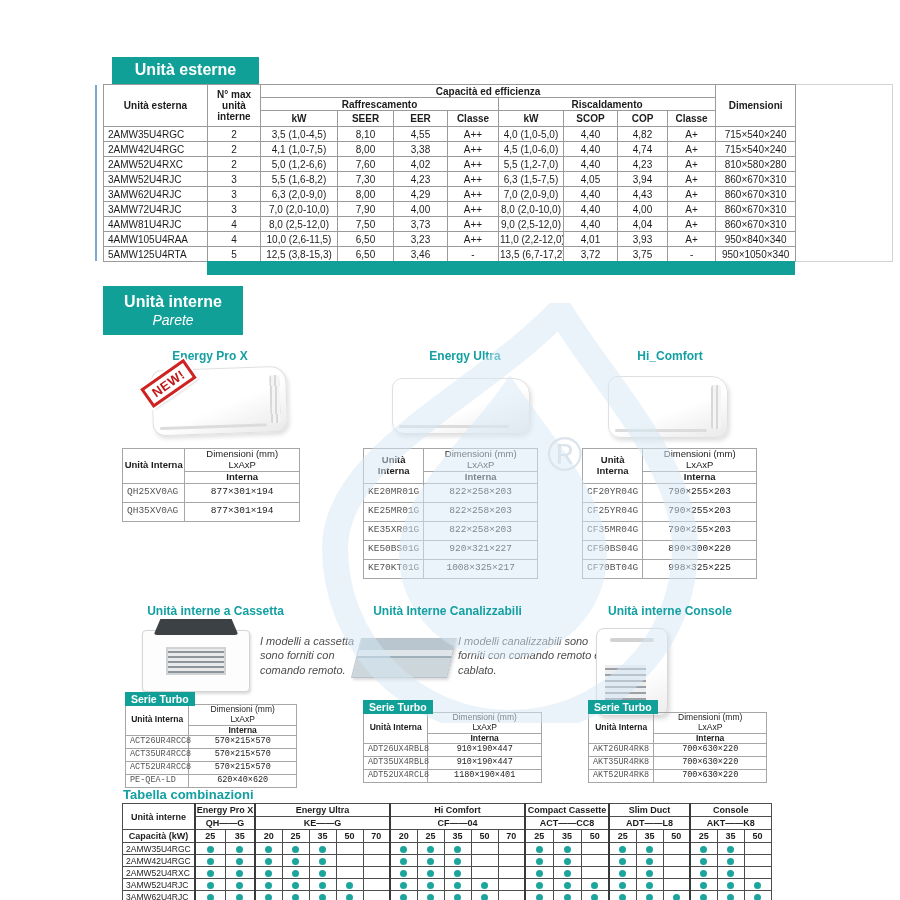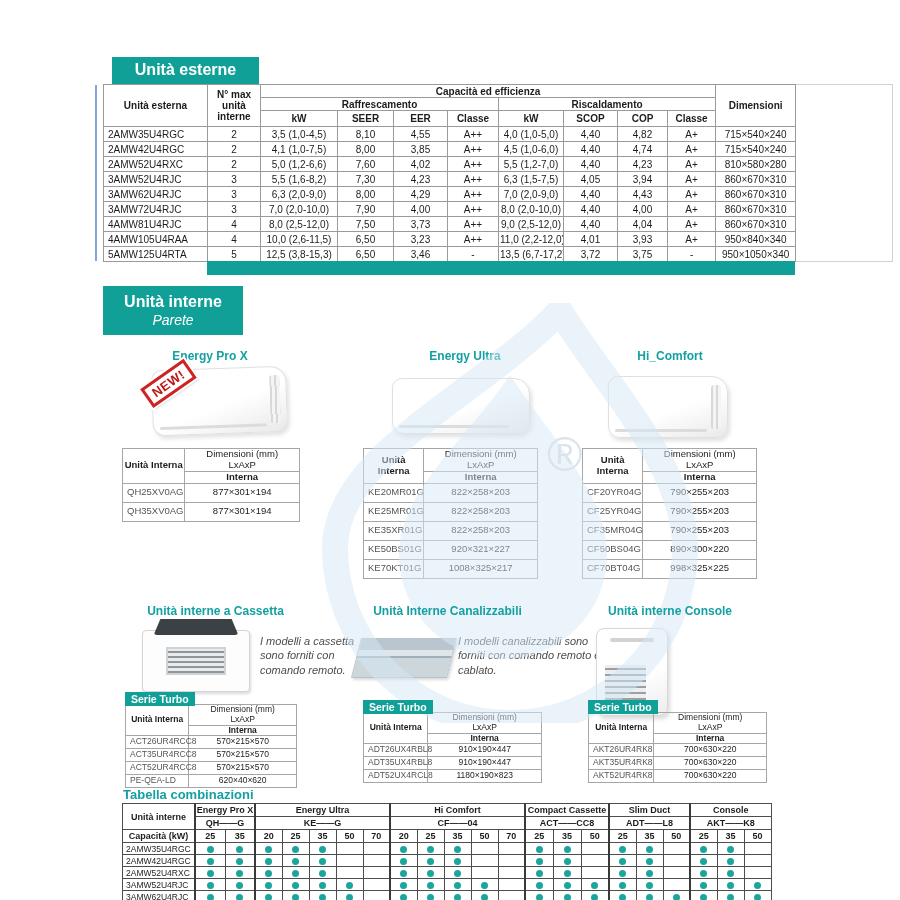--- a/index.html
+++ b/index.html
@@ -23,21 +23,21 @@
 .outdoor td.l{text-align:left;padding-left:4px;}
 .teal-strip{background:var(--teal,#10a098);}
 
 
 .ptitle{font-size:12px;font-weight:bold;color:var(--tealtxt,#14a0a2);text-align:center;white-space:nowrap;}
 
 
 .dimtbl table{width:100%;}
 .dimtbl th,.dimtbl td{border:1px solid #a6a6a6;font-size:9.5px;text-align:center;padding:0 1px;background:transparent;line-height:1.15;}
 .dimtbl th{font-weight:bold;}
-.dimtbl tbody td{height:19px;}
+.dimtbl tbody td{height:19px;font-family:Liberation Mono, monospace;}
 .dimtbl td.l{text-align:left;padding-left:4px;color:#555;}
 .dimtbl .hd div{font-size:9.5px;font-weight:normal;}
 
 .mini th,.mini td{font-size:8.5px;}
 .mini tbody td{height:13px;}
 .mini .hd div{font-size:8.5px;}
 .serie{background:var(--teal,#10a098);color:#fff;font-size:10.5px;font-weight:bold;padding:1px 6px;display:inline-block;}
 .descr{font-size:11px;font-style:italic;color:#4d4d4d;line-height:1.3;}
 
 
@@ -125,21 +125,21 @@
           <td>4,40</td>
           <td>4,82</td>
           <td>A+</td>
           <td>715×540×240</td>
         </tr>
         <tr>
           <td class="l">2AMW42U4RGC</td>
           <td>2</td>
           <td>4,1 (1,0-7,5)</td>
           <td>8,00</td>
-          <td>3,85</td>
+          <td>3,38</td>
           <td>A++</td>
           <td>4,5 (1,0-6,0)</td>
           <td>4,40</td>
           <td>4,74</td>
           <td>A+</td>
           <td>715×540×240</td>
         </tr>
         <tr>
           <td class="l">2AMW52U4RXC</td>
           <td>2</td>
@@ -452,21 +452,21 @@
           <tr>
             <td class="l">ADT26UX4RBL8</td>
             <td>910×190×447</td>
           </tr>
           <tr>
             <td class="l">ADT35UX4RBL8</td>
             <td>910×190×447</td>
           </tr>
           <tr>
             <td class="l">ADT52UX4RCL8</td>
-            <td>1180×190×823</td>
+            <td>1180×190×401</td>
           </tr>
         </tbody>
       </table>
     </div>
 
   <div class="abs ptitle" style="left:600px;top:556px;width:140px;z-index:7;">Unità interne Console</div>
   <div class="abs console-unit" style="left:596px;top:580px;width:72px;height:88px;">
     <div class="slot"></div>
     <div class="grille"></div>
   </div>

